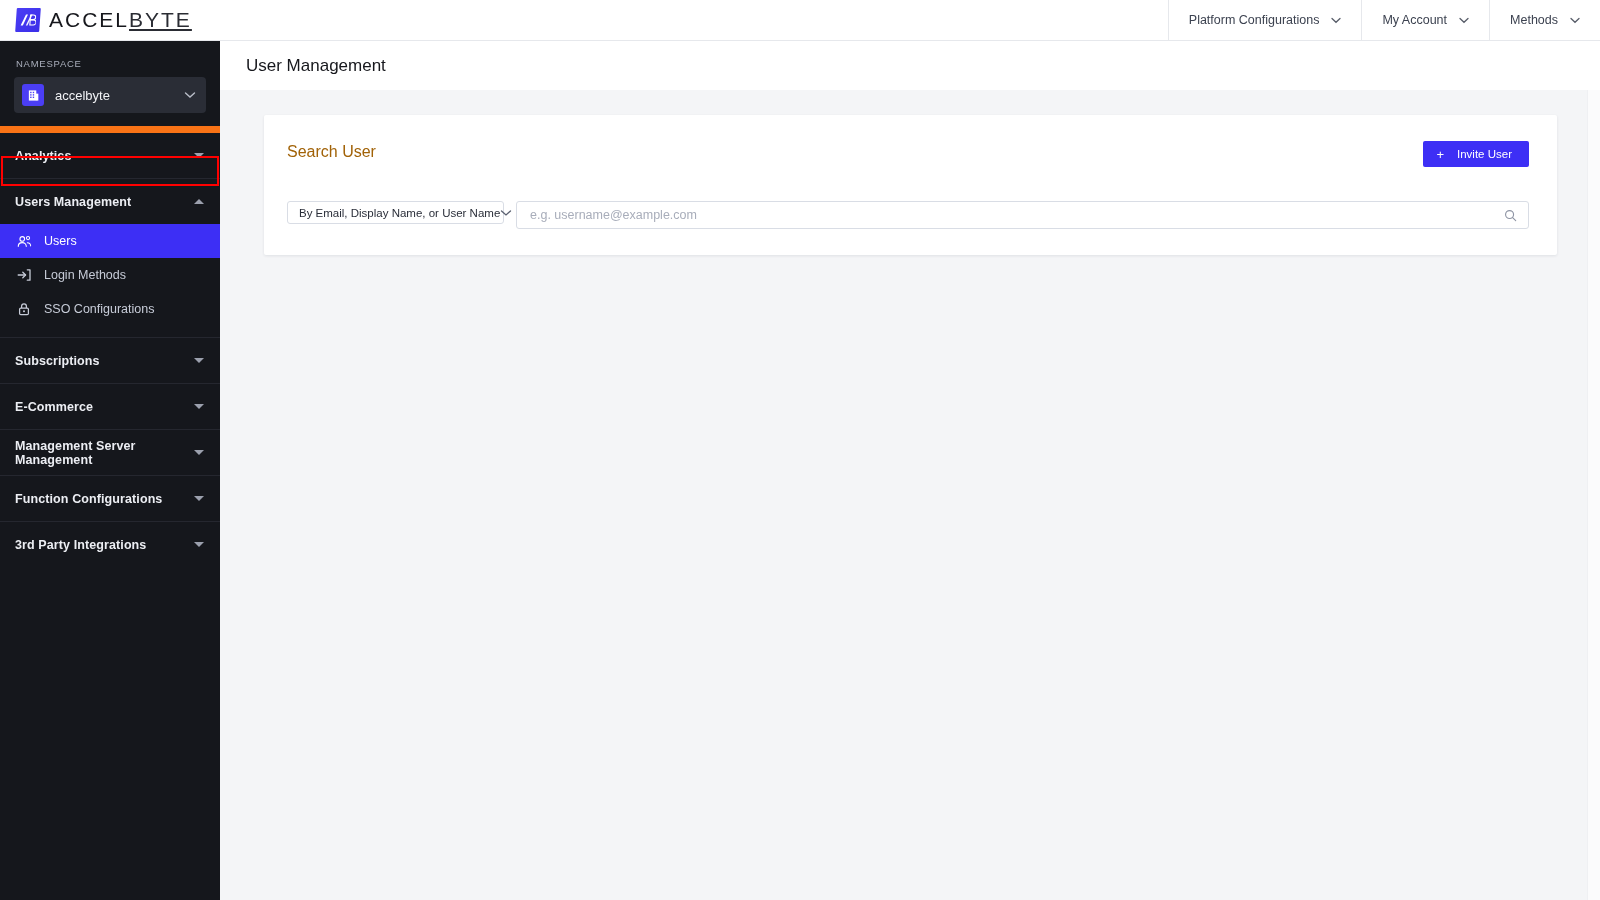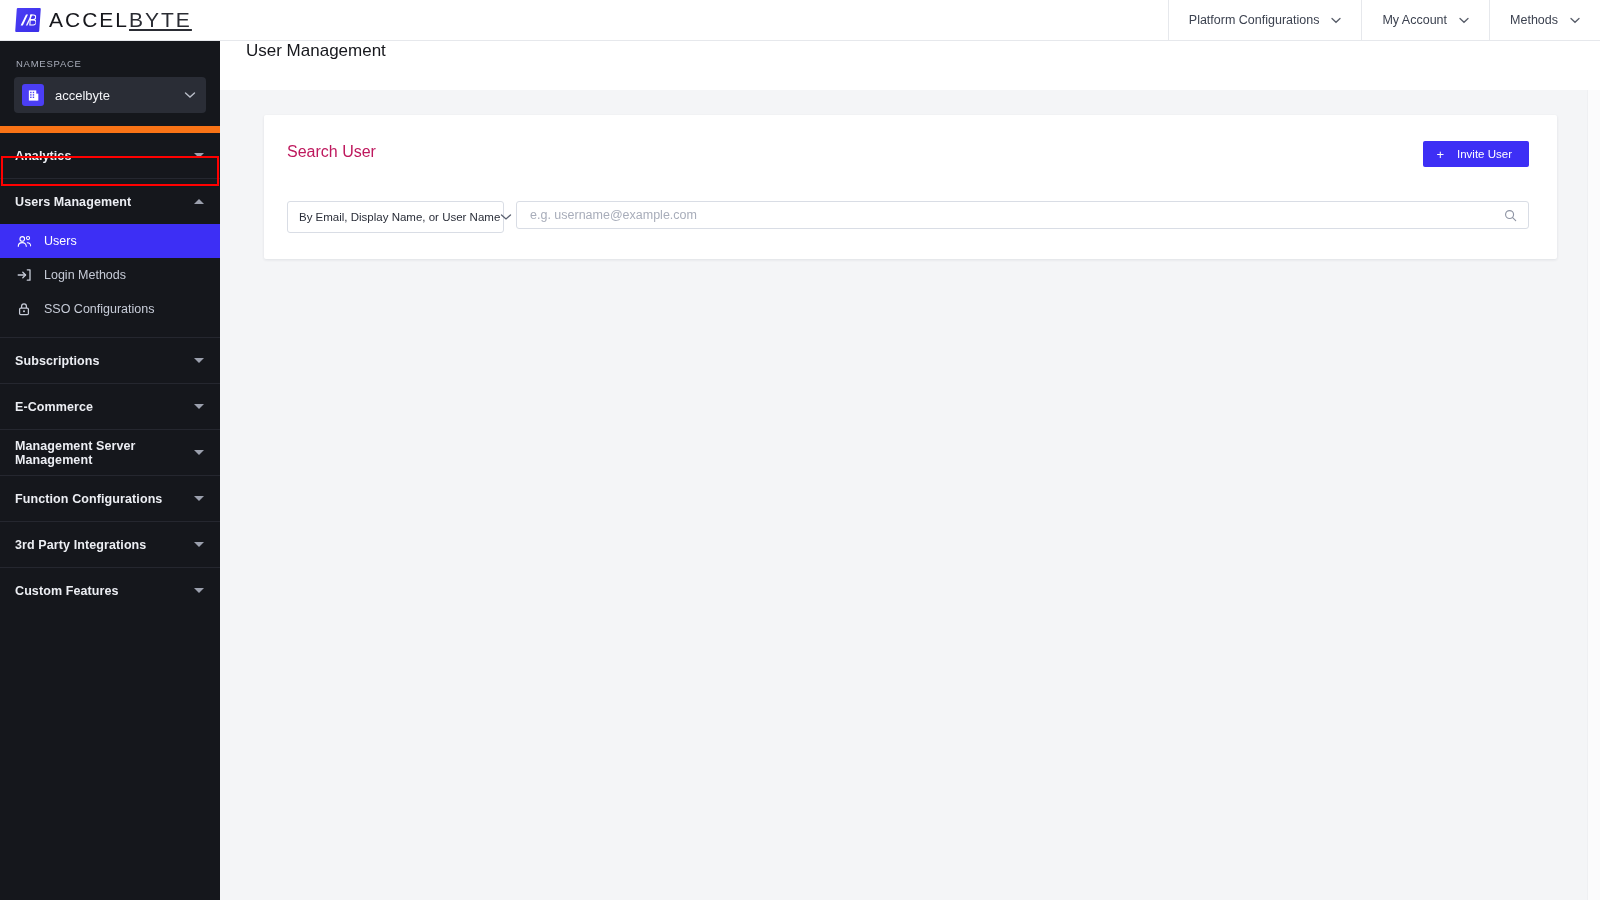--- a/index.html
+++ b/index.html
@@ -118,56 +118,56 @@
     width: 218px; height: 30px;
     border: 2px solid #ff0000;
     pointer-events: none; z-index: 25;
   }
 
   
   .page-head {
     position: absolute; top: 41px; left: 220px;
     width: 1380px; height: 49px;
     background: #ffffff;
-    display: flex; 
+    display: flex; align-items: center;
     padding-left: 26px;
   }
   .page-title { font-size: 17px; color: #16171c; }
 
   
   .content {
     position: absolute; top: 90px; left: 220px;
     width: 1380px; height: 810px;
     background: #f4f5f7;
     padding: 25px 43px 0 44px;
     overflow: hidden;
   }
   .card {
     background: #ffffff;
     border-radius: 2px;
     box-shadow: 0 1px 3px rgba(16,22,40,.09);
     padding: 26px 28px 26px 23px;
   }
   .card-top { display: flex; align-items: flex-start; }
-  .card-title { font-size: 16px; color: #be185d; flex: 1 1 auto; padding-top: 2px; }
+  .card-title { font-size: 16px; color: #a16207; flex: 1 1 auto; padding-top: 2px; }
   .invite-btn {
     background: #3d2ff5; color: #fff;
     height: 26px; border-radius: 2px;
     display: flex; align-items: center; gap: 13px;
     padding: 0 17px 0 13px;
     font-size: 11.5px; cursor: pointer;
     border: none; font-family: inherit;
   }
   .invite-btn .plus { font-size: 13px; line-height: 1; }
   .search-row {
     display: flex; align-items: stretch; gap: 12px;
     margin-top: 34px;
   }
   .sel {
-    width: 217px; height: 32px;
+    width: 217px; height: 23px;
     border: 1px solid #d9dde5; border-radius: 3px;
     background: #fff;
     display: flex; align-items: center;
     padding: 0 10px 0 11px;
     cursor: pointer;
   }
   .sel-text { flex: 1 1 auto; font-size: 11.5px; color: #2a2e39; white-space: nowrap; }
   .sel-caret { color: #5a6070; display: flex; }
   .search-field {
     flex: 1 1 auto; height: 28px;
@@ -356,28 +356,20 @@
 
     <div class="navgroup">
       <div class="grp-head">
         <span class="grp-title">3rd Party Integrations</span>
         <span class="grp-caret">
             <span class="caret-dn"></span>
           </span>
       </div>
     </div>
 
-    <div class="navgroup">
-      <div class="grp-head">
-        <span class="grp-title">Custom Features</span>
-        <span class="grp-caret">
-            <span class="caret-dn"></span>
-          </span>
-      </div>
-    </div>
 
   </div>
 </div>
 
 <div class="hl-box"></div>
 
 <div class="page-head">
   <div class="page-title">User Management</div>
 </div>
 

